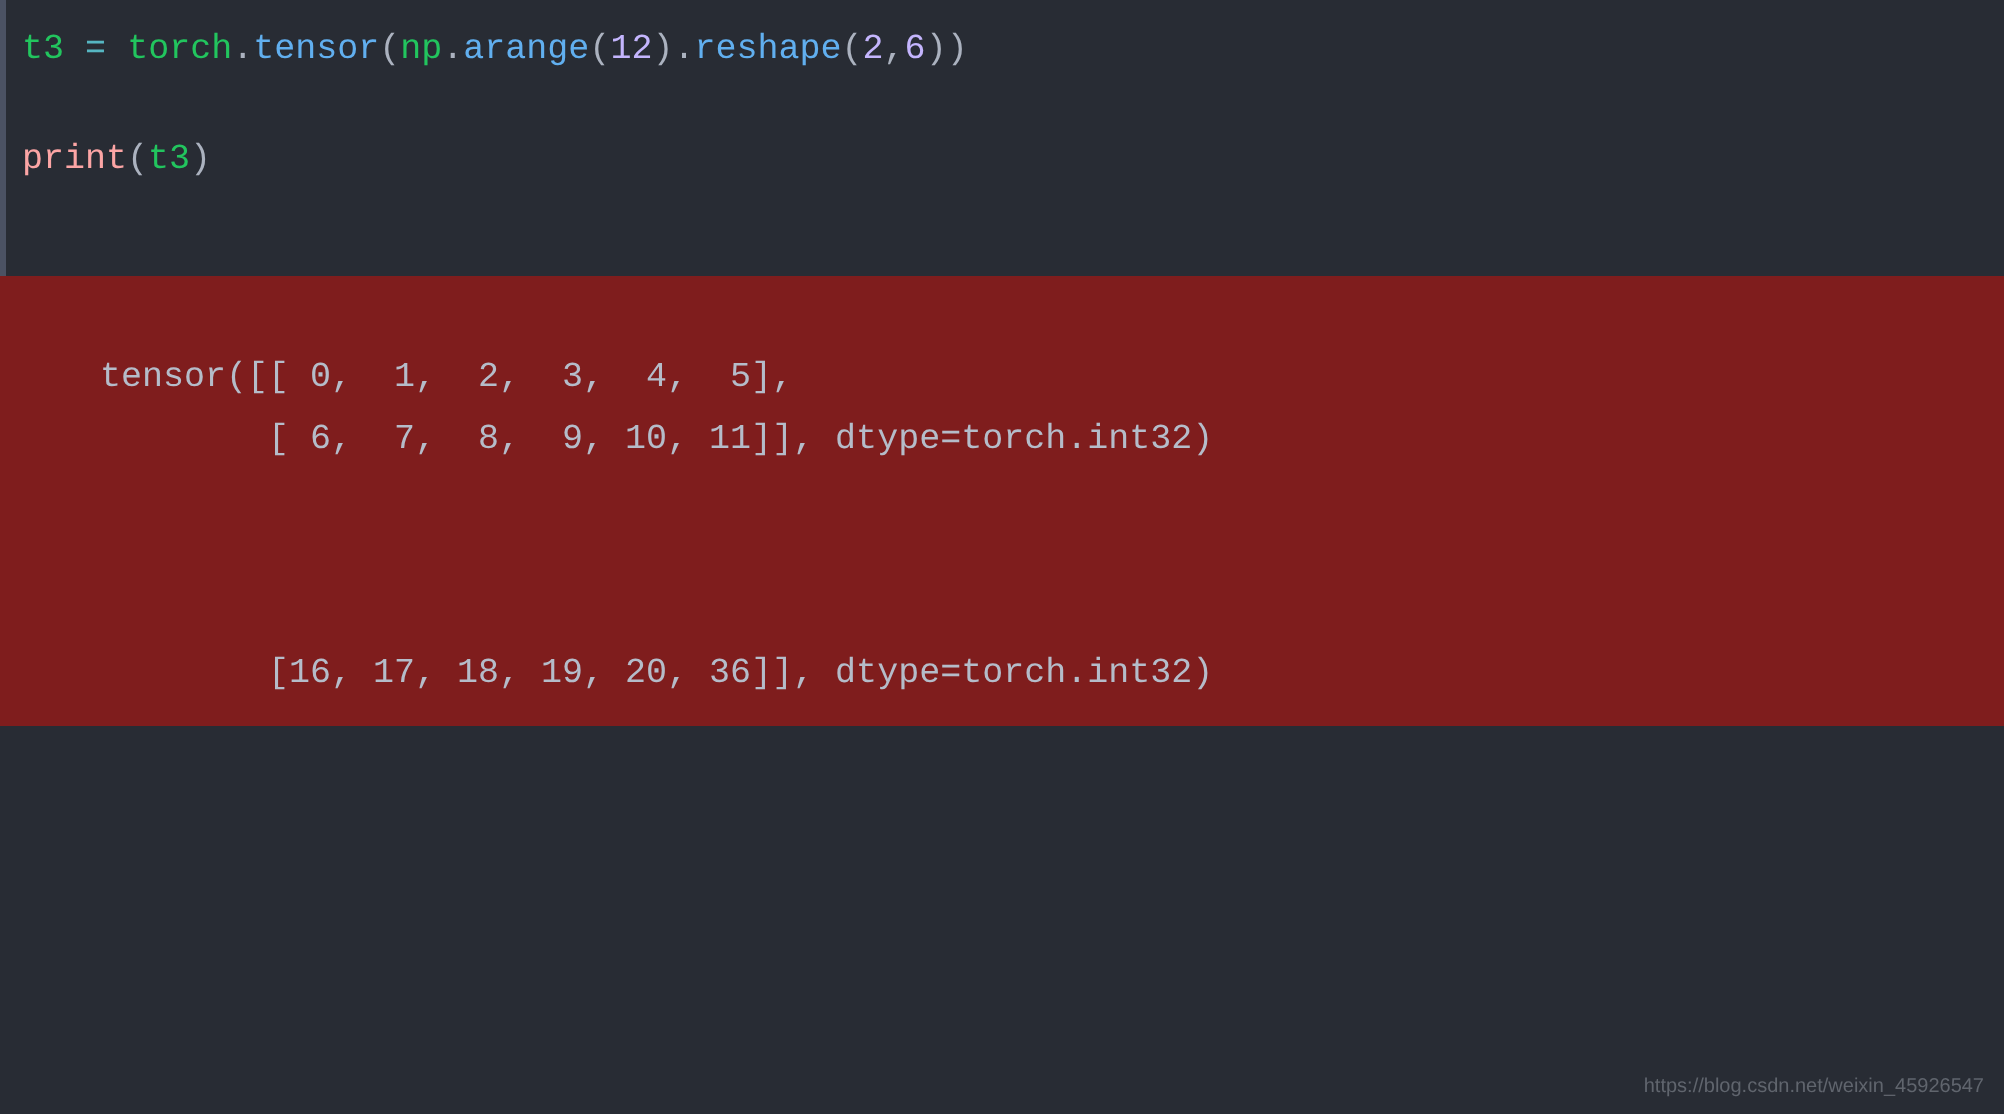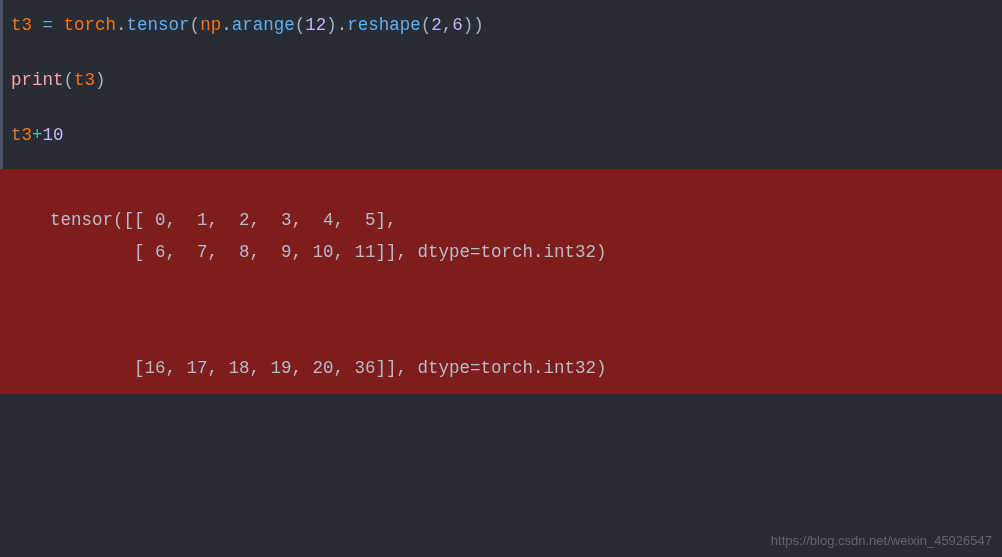--- a/index.html
+++ b/index.html
@@ -29,46 +29,45 @@
     background: #7f1d1d;
     padding: 36px 20px 10px 50px;
     color: #b5bcc9;
   }
   .output-line {
     white-space: pre;
     margin: 0;
     padding: 2px 0;
   }
   .big-gap { height: 85px; }
-  .tok-var    { color: #f97316; }
+  .tok-var    { color: #22c55e; }
   .tok-op     { color: #56b6c2; }
   .tok-call   { color: #61afef; }
   .tok-dot    { color: #abb2bf; }
   .tok-punc   { color: #abb2bf; }
   .tok-num    { color: #c4b5fd; }
   .tok-print  { color: #fca5a5; }
   .watermark {
     position: absolute;
     bottom: 6px;
     right: 10px;
     color: #6a6f78;
-    font-size: 13px;
+    font-size: 10px;
     font-family: Arial, sans-serif;
     opacity: 0.85;
   }
 </style>
 </head>
 <body>
 
 <div class="code-block">
   <div class="code-line"><span class="tok-var">t3</span><span class="tok-var"> </span><span class="tok-op">=</span><span class="tok-var"> </span><span class="tok-var">torch</span><span class="tok-dot">.</span><span class="tok-call">tensor</span><span class="tok-punc">(</span><span class="tok-var">np</span><span class="tok-dot">.</span><span class="tok-call">arange</span><span class="tok-punc">(</span><span class="tok-num">12</span><span class="tok-punc">)</span><span class="tok-dot">.</span><span class="tok-call">reshape</span><span class="tok-punc">(</span><span class="tok-num">2</span><span class="tok-punc">,</span><span class="tok-num">6</span><span class="tok-punc">)</span><span class="tok-punc">)</span></div>
   <div class="blank-line"></div>
   <div class="code-line"><span class="tok-print">print</span><span class="tok-punc">(</span><span class="tok-var">t3</span><span class="tok-punc">)</span></div>
   <div class="blank-line"></div>
-  <div class="code-line"><span class="tok-var">t3</span><span class="tok-op">+</span><span class="tok-num">10</span></div>
 </div>
 
 <div class="output-block">
   <div class="output-line">tensor([[ 0,  1,  2,  3,  4,  5],</div>
   <div class="output-line">        [ 6,  7,  8,  9, 10, 11]], dtype=torch.int32)</div>
   <div class="big-gap"></div>
   <div class="output-line">        [16, 17, 18, 19, 20, 36]], dtype=torch.int32)</div>
 </div>
 
 <div class="watermark">https://blog.csdn.net/weixin_45926547</div>

